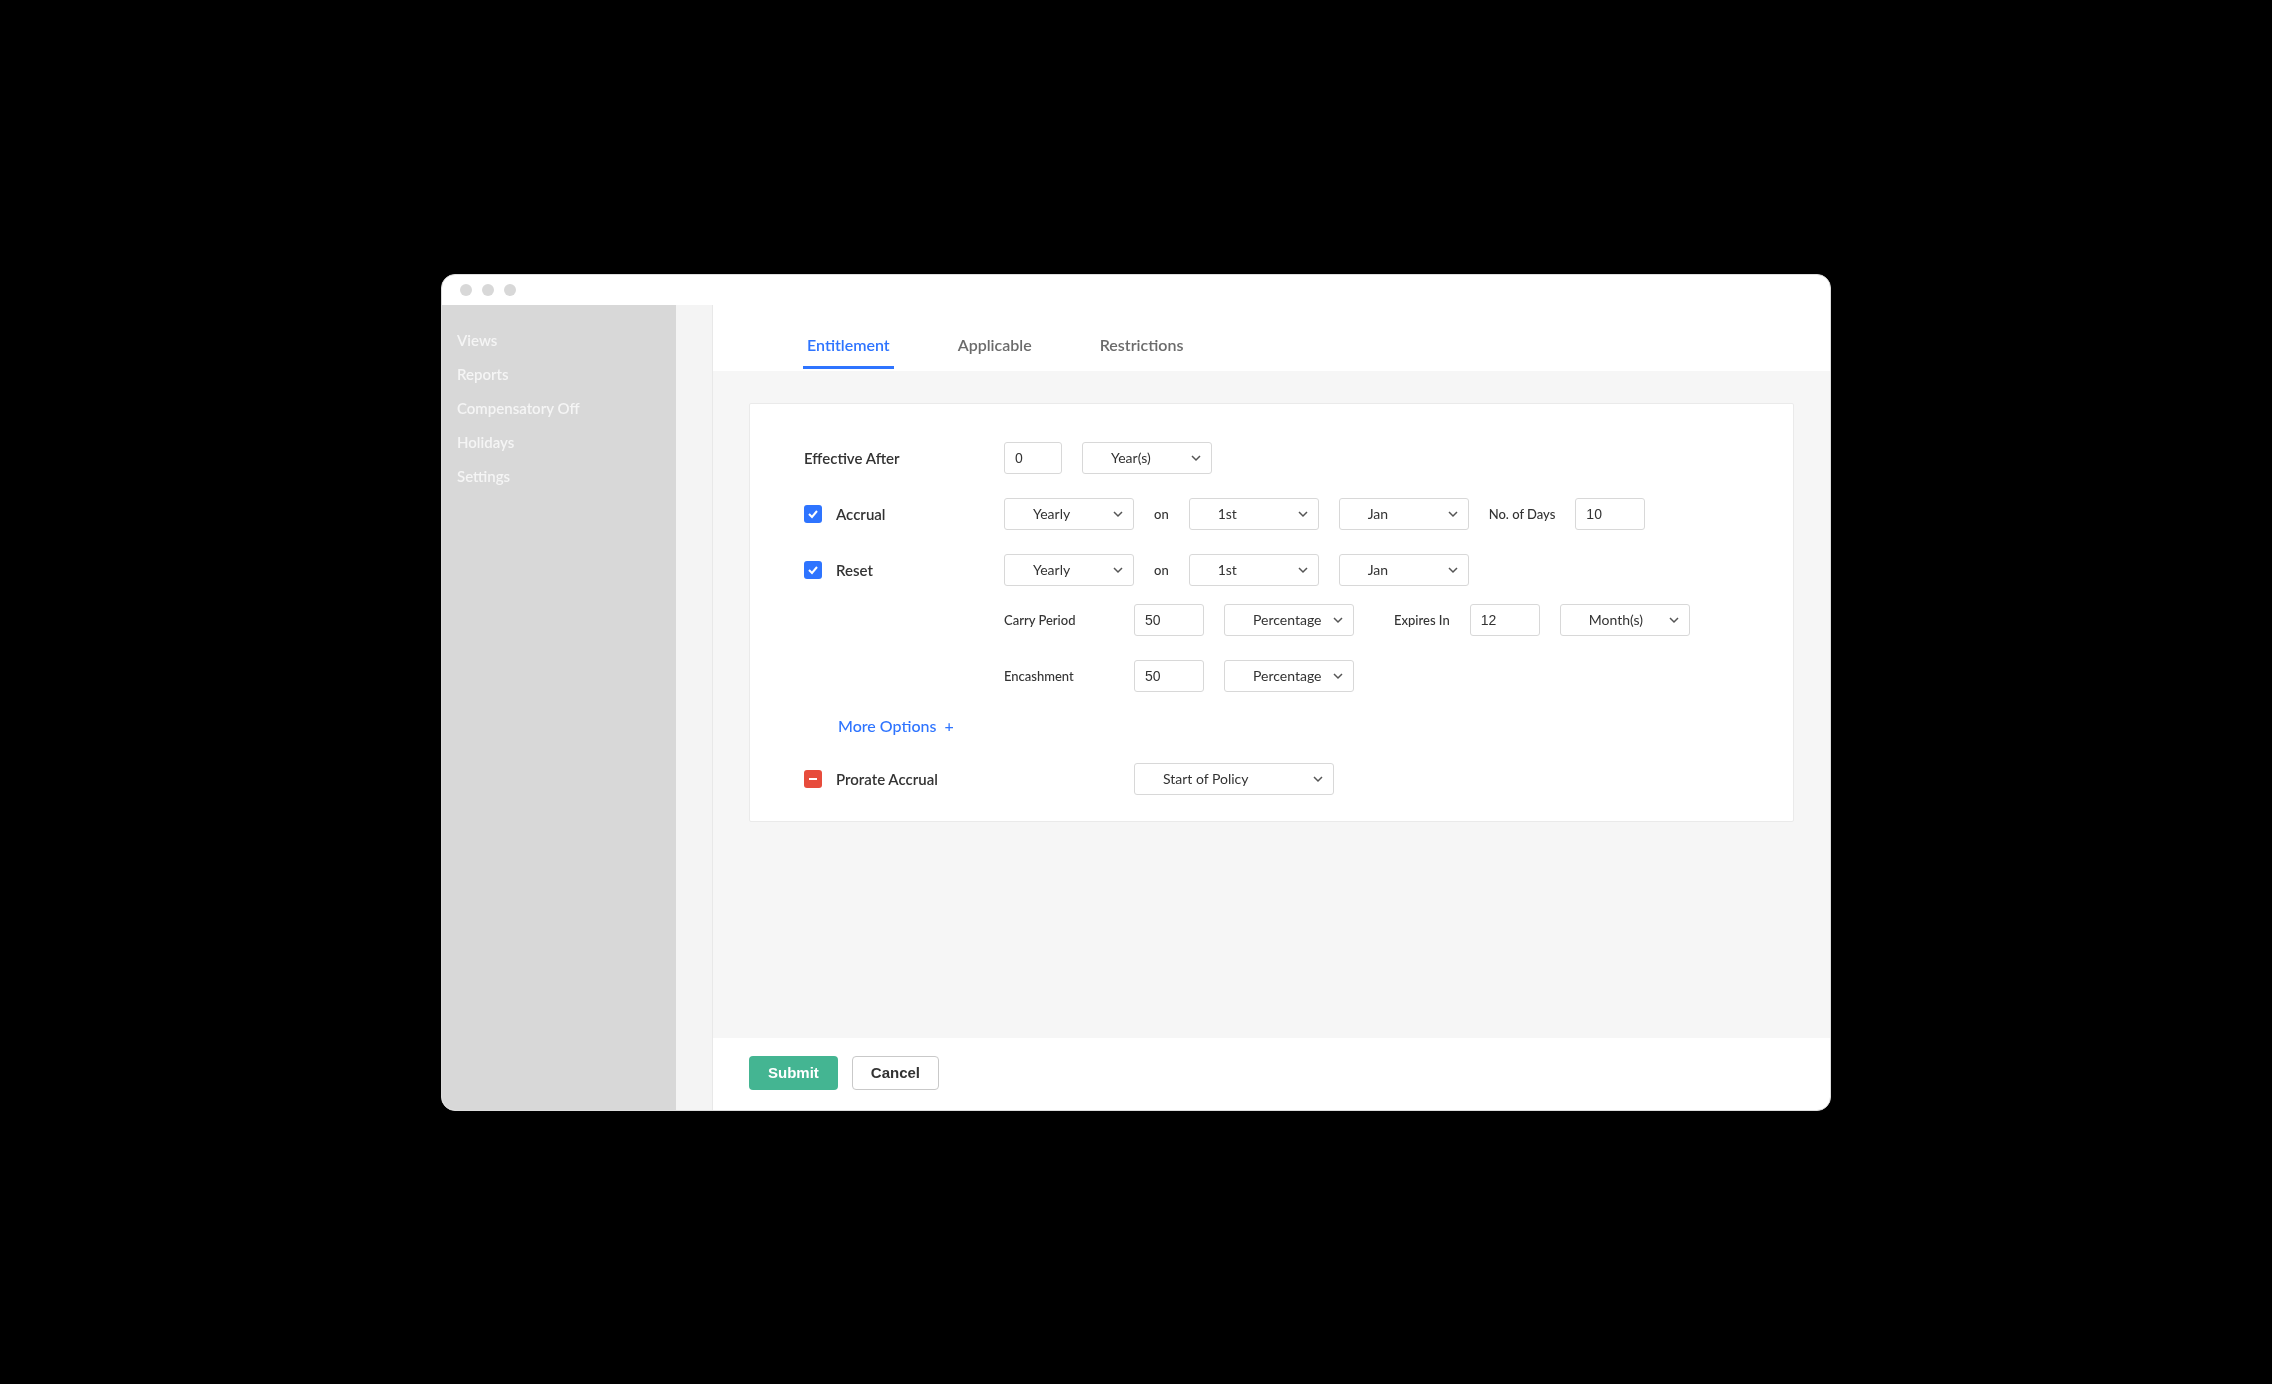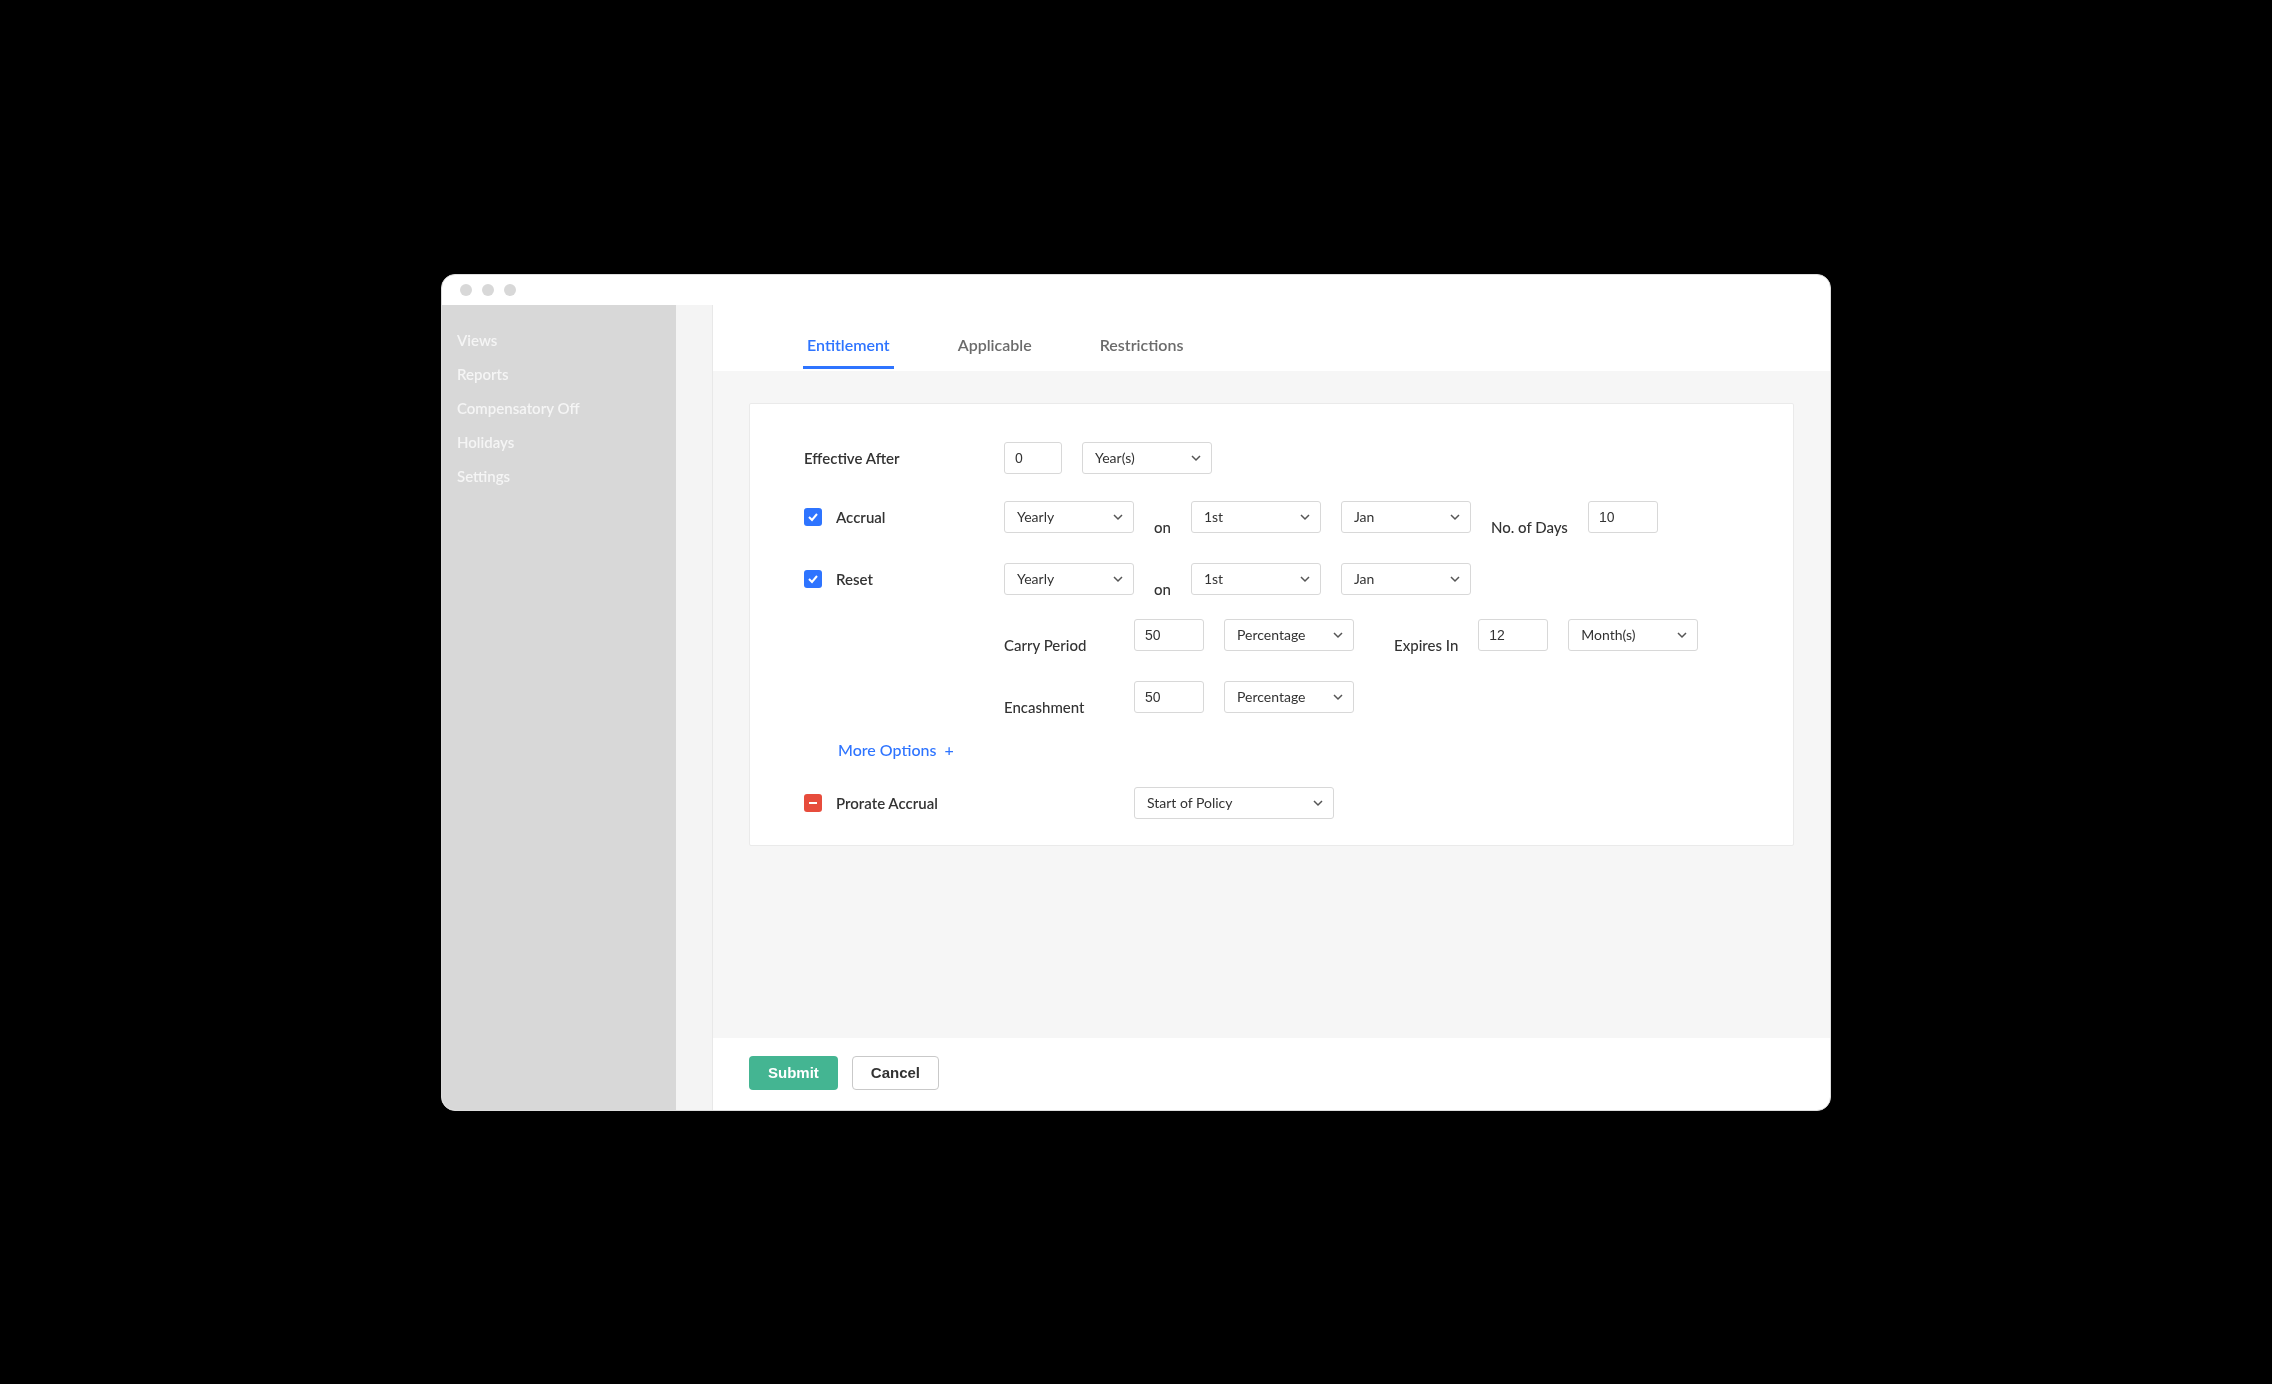--- a/index.html
+++ b/index.html
@@ -115,39 +115,39 @@
     padding:22px;
     text-align:center;
   }
   .add-link { color:#2e74ff; font-weight:500; cursor:pointer; }
   .add-link .plus { font-size:18px; vertical-align:-1px; margin-right:6px; }
 
   .row { display:flex; align-items:center; gap:20px; margin-bottom:24px; flex-wrap:wrap; }
   .row:last-child{ margin-bottom:0; }
   .lbl-col { width: 180px; font-size:15px; font-weight:600; color:#333; display:flex; align-items:center; gap:14px;}
   .lbl-col.noflag { padding-left: 34px; width:180px; }
-  .small-lbl { font-size:15px; color:#333; font-weight:500;margin-top:20px; }
+  .small-lbl { font-size:13px; color:#333; font-weight:500; }
   .input {
     height: 32px;
     border: 1px solid #d8d8d8;
     border-radius: 3px;
     padding: 0 10px;
     font-size: 14px;
     color:#333;
     background:#fff;
     min-width: 56px;
   }
   .input.num-sm { width: 58px; }
   .input.num-md { width: 70px; }
   .select {
     height: 32px;
     border:1px solid #d8d8d8;
     border-radius:3px;
     background:#fff;
-    padding: 0 32px 0 12px;
+    padding: 0 32px 0 28px;
     font-size:14px;
     color:#333;
     position:relative;
     display:inline-flex;
     align-items:center;
     cursor:pointer;
   }
   .select .chev {
     position:absolute; right:10px; top:50%; transform:translateY(-50%);
     width:10px;height:10px;

